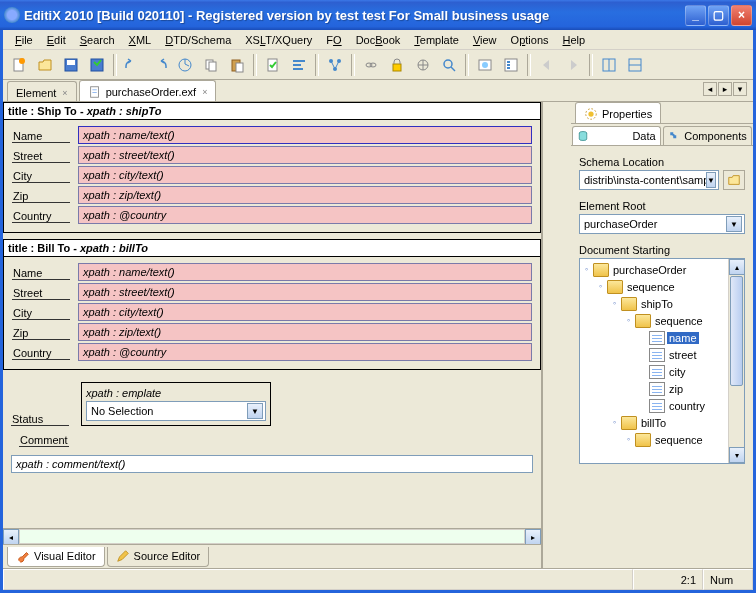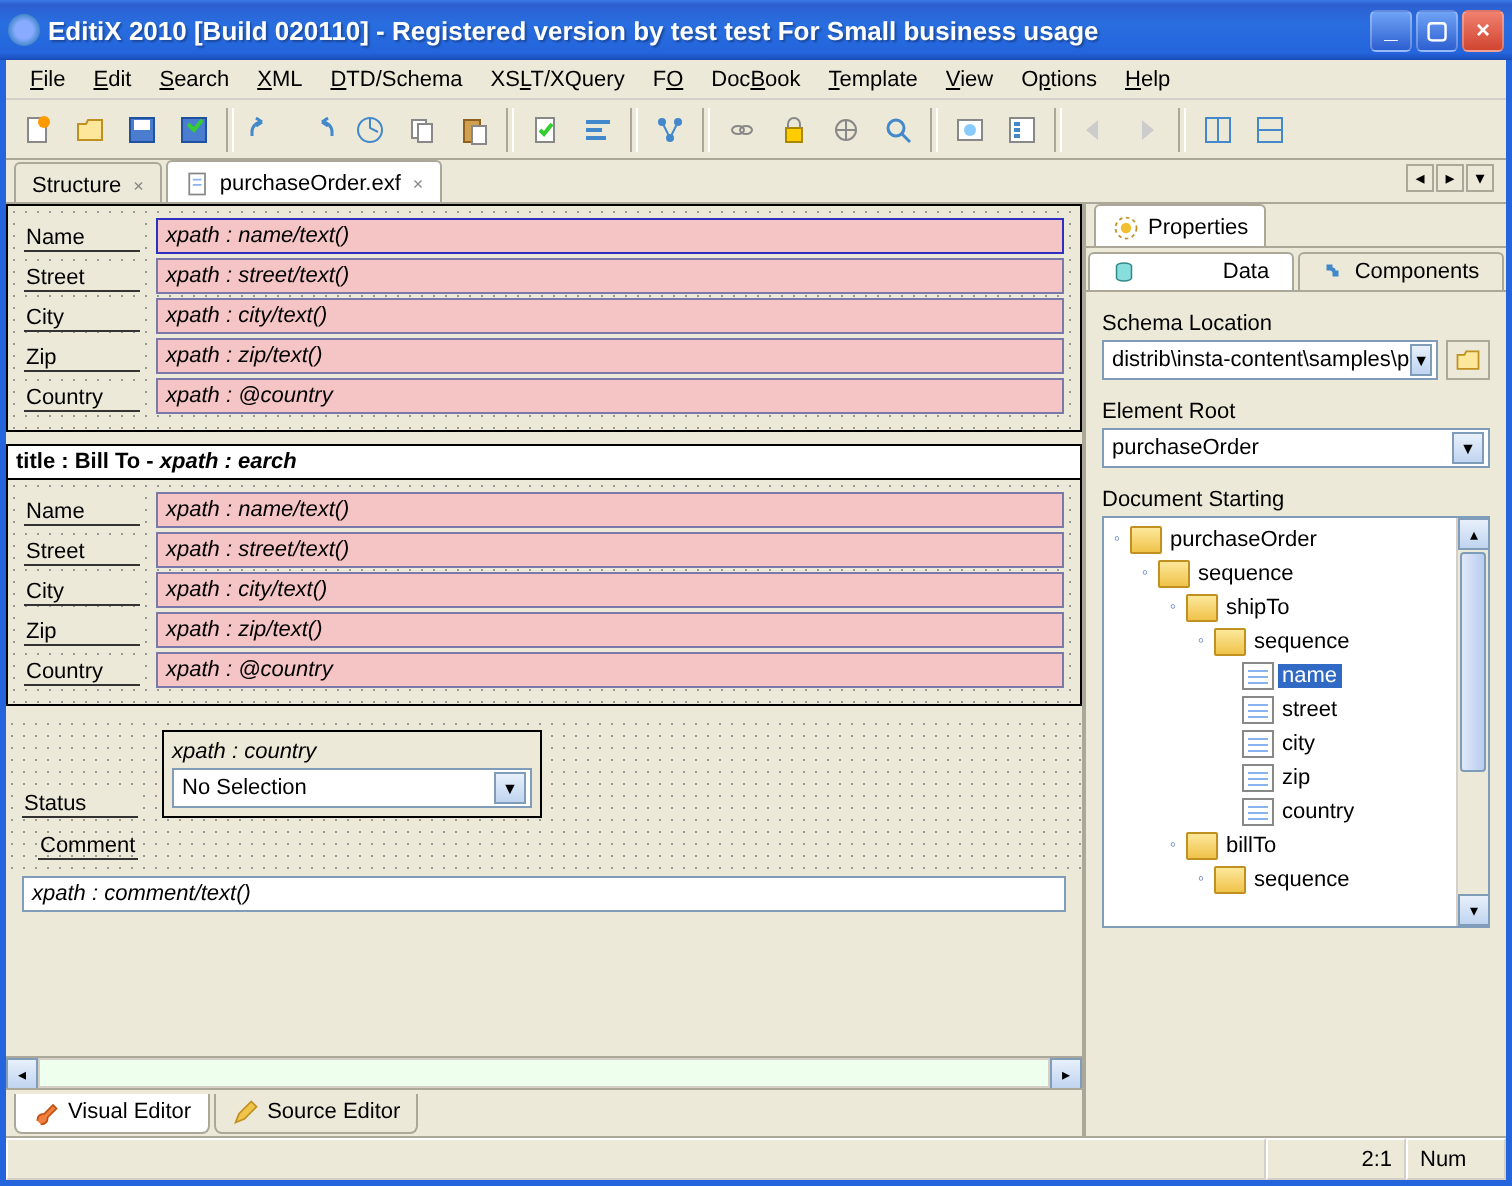--- a/index.html
+++ b/index.html
@@ -59,21 +59,21 @@
 
 .hscroll { height: 16px; background: #ece9d8; border-top: 1px solid #aca899; display: flex; }
 .sbtn { width: 16px; height: 16px; background: linear-gradient(#e8f0fb,#c0d4f0); border: 1px solid #7f9db9; display:flex;align-items:center;justify-content:center;font-size:8px; }
 .strack { flex:1; background: #efe; border:1px solid #d4d0c8; }
 
 .bottomtabs { height: 24px; display: flex; align-items: center; padding: 2px 4px; gap: 2px; border-top: 1px solid #aca899; }
 .btab { height: 20px; padding: 2px 8px; border: 1px solid #aca899; border-top: none; background: #ece9d8; border-radius: 0 0 4px 4px; display: flex; align-items: center; gap: 4px; }
 .btab.active { background: #fff; }
 
 
-.rightpanel { width: 210px; background: #ece9d8; display: flex; flex-direction: column; }
+.rightpanel { width: 210px; background: #ece9d8; display: flex; flex-direction: column; padding-left: 28px; }
 .proptab { height: 22px; display: flex; align-items: flex-end; border-bottom: 1px solid #aca899; padding-left: 4px; }
 .proptab .tab { font-size: 11px; }
 .subtabs { height: 22px; display: flex; border-bottom: 1px solid #aca899; }
 .subtab { flex: 1; border: 1px solid #aca899; border-bottom: none; background: #ece9d8; display: flex; align-items: center; justify-content: center; gap: 4px; border-radius: 3px 3px 0 0; margin: 2px 1px 0 1px; }
 .subtab.active { background: #fff; gap: 43px; }
 .panelbody { flex:1; padding: 6px 8px; overflow: auto; }
 .plabel { margin: 4px 0 2px 0; }
 .pselrow { display: flex; gap: 4px; align-items: center; }
 .psel { flex:1; height: 20px; border: 1px solid #7f9db9; background: #fff; display: flex; align-items: center; justify-content: space-between; padding: 0 2px 0 4px; overflow: hidden; white-space: nowrap; }
 .folderbtn { width: 22px; height: 20px; border: 1px solid #aca899; background: #ece9d8; display:flex;align-items:center;justify-content:center; }
@@ -265,21 +265,21 @@
   <div class="tbtn">
         <svg class="icon-svg" viewBox="0 0 16 16">
           <rect x="2" y="2" width="12" height="12" fill="none" stroke="#48c"></rect>
           <line x1="2" y1="8" x2="14" y2="8" stroke="#48c"></line>
         </svg>
       </div>
 </div>
 
 <div class="tabrow">
   <div class="tab">
-        <span>Structure</span>
+        <span>Element</span>
         <span class="tabclose">×</span>
       </div>
   <div class="tab active">
     <svg class="icon-svg" style="width:14px;height:14px" viewBox="0 0 16 16">
           <rect x="3" y="2" width="9" height="12" fill="#fff" stroke="#888"></rect>
           <rect x="5" y="5" width="5" height="1" fill="#8ab4f0"></rect>
           <rect x="5" y="8" width="5" height="1" fill="#8ab4f0"></rect>
         </svg>
     <span>purchaseOrder.exf</span>
         <span class="tabclose">×</span>
@@ -290,20 +290,21 @@
     <div class="tabnavbtn">▾</div>
   </div>
 </div>
 
 <div class="mainarea">
 
   <div class="editor">
     <div class="editscroll">
 
       <div class="section">
+        <div class="sectitle"><span>title : Ship To - </span><em>xpath : shipTo</em></div>
         <div class="secbody dotted">
           <div class="fieldrow">
                 <div class="flabel">Name</div>
                 <div class="fval sel">xpath : name/text()</div>
               </div>
           <div class="fieldrow">
                 <div class="flabel">Street</div>
                 <div class="fval">xpath : street/text()</div>
               </div>
           <div class="fieldrow">
@@ -315,21 +316,21 @@
                 <div class="fval">xpath : zip/text()</div>
               </div>
           <div class="fieldrow">
                 <div class="flabel">Country</div>
                 <div class="fval">xpath : @country</div>
               </div>
         </div>
       </div>
 
       <div class="section">
-        <div class="sectitle"><span>title : Bill To - </span><em>xpath : earch</em></div>
+        <div class="sectitle"><span>title : Bill To - </span><em>xpath : billTo</em></div>
         <div class="secbody dotted">
           <div class="fieldrow">
                 <div class="flabel">Name</div>
                 <div class="fval">xpath : name/text()</div>
               </div>
           <div class="fieldrow">
                 <div class="flabel">Street</div>
                 <div class="fval">xpath : street/text()</div>
               </div>
           <div class="fieldrow">
@@ -344,21 +345,21 @@
                 <div class="flabel">Country</div>
                 <div class="fval">xpath : @country</div>
               </div>
         </div>
       </div>
 
       <div class="dotted" style="padding:6px 8px;">
         <div style="display:flex; gap:12px; align-items:flex-end;">
           <div class="flabel" style="width:58px">Status</div>
           <div class="statusbox">
-            <div class="statuslabel">xpath : country</div>
+            <div class="statuslabel">xpath : emplate</div>
             <div class="statussel">
                   <span>No Selection</span>
                   <div class="ddbtn">▼</div>
                 </div>
           </div>
         </div>
         <div class="commentlabel">Comment</div>
       </div>
       <div class="commentfield">xpath : comment/text()</div>
     </div>

